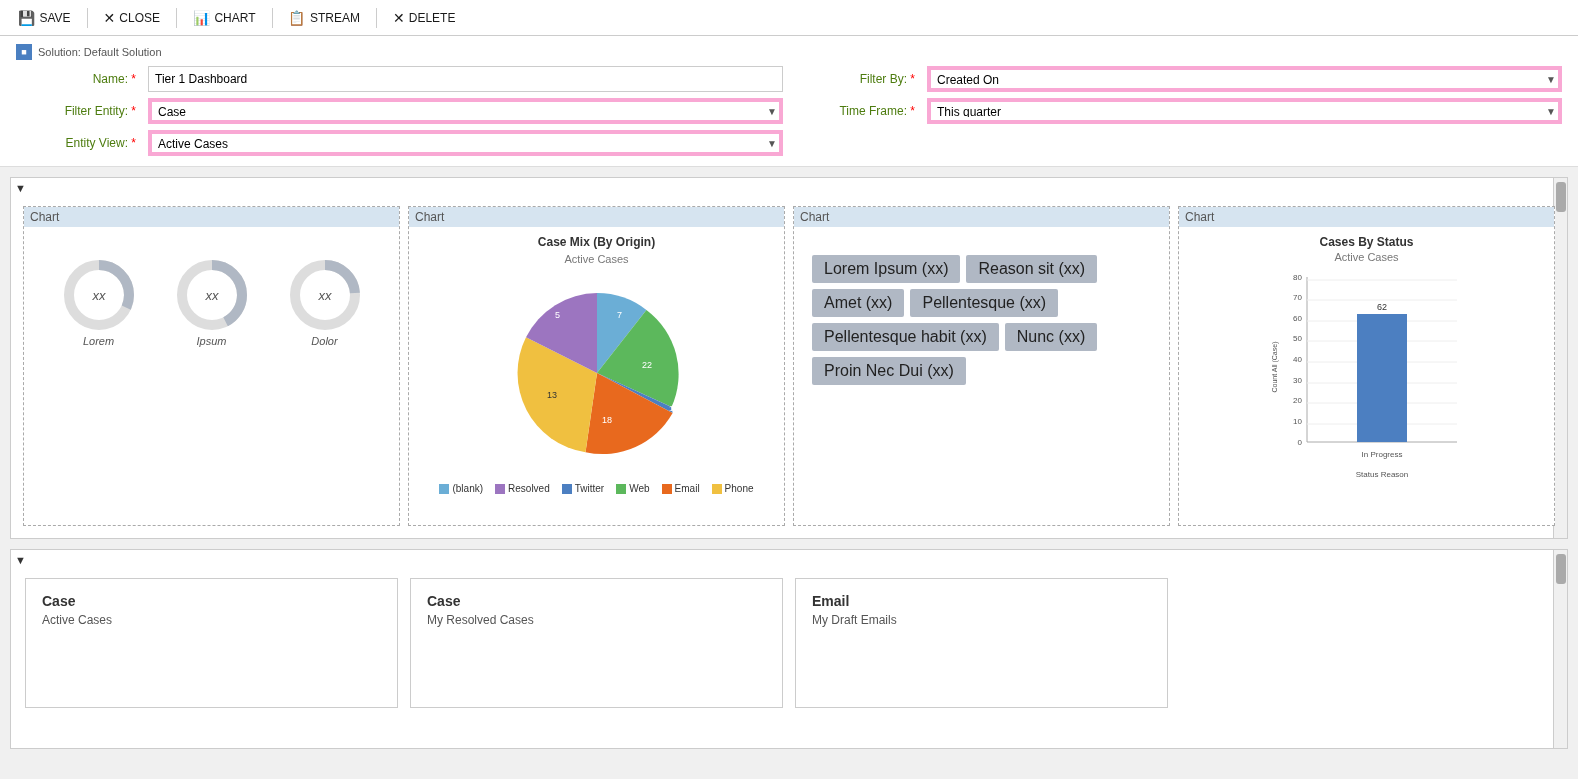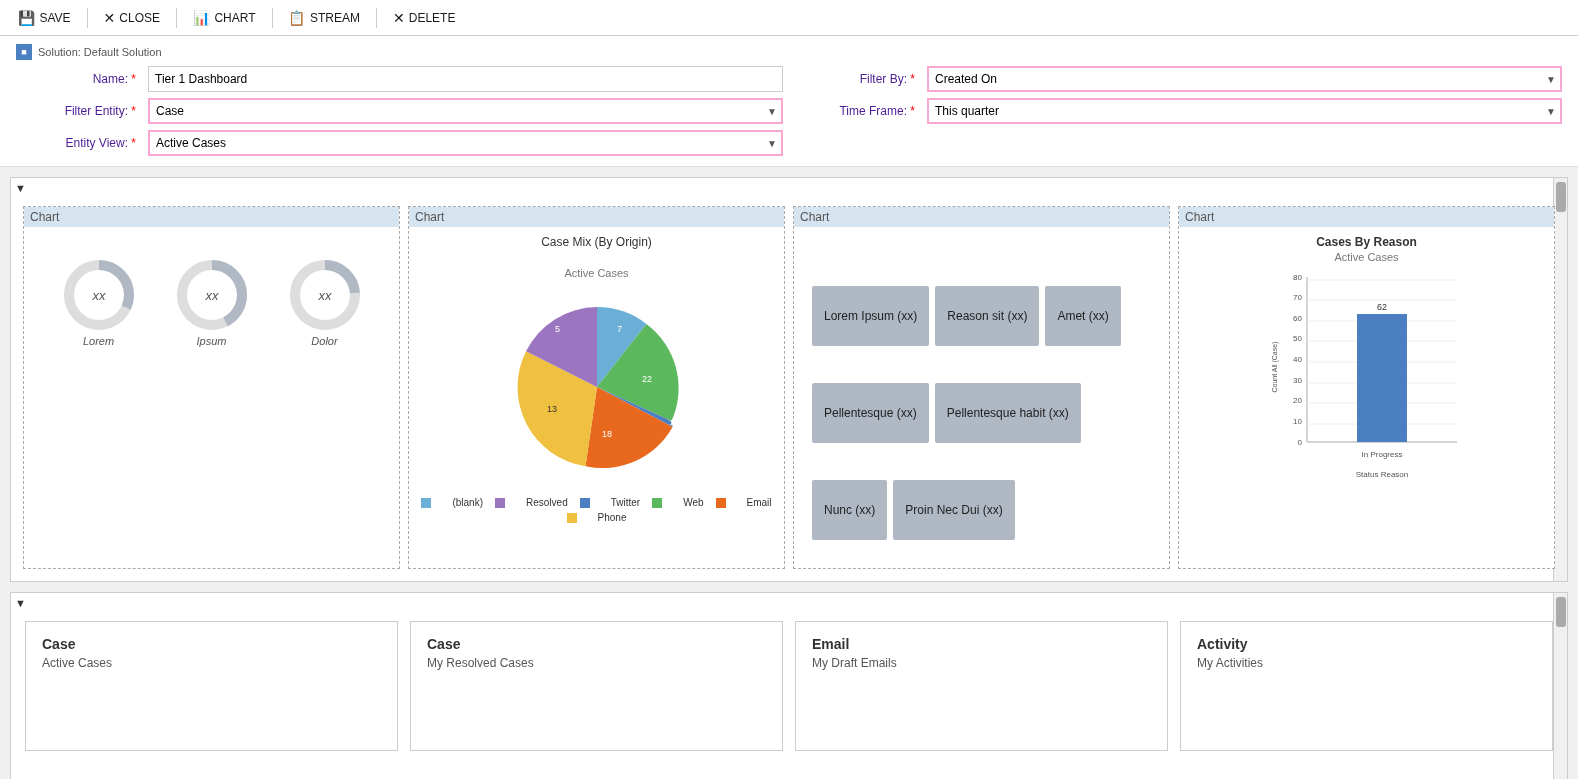--- a/index.html
+++ b/index.html
@@ -26,29 +26,29 @@
     }
     .solution-line { font-size: 11px; color: #555; display: flex; align-items: center; gap: 6px; margin-bottom: 2px; }
     .solution-icon { width: 16px; height: 16px; background: #4a7fc1; display: inline-block; font-size: 9px; color: #fff; text-align: center; line-height: 16px; }
     .dashboard-title { font-size: 16px; font-weight: 600; color: #1a1a1a; margin-bottom: 8px; }
 
     
     .form-grid {
       display: grid; grid-template-columns: 120px 1fr 120px 1fr;
       gap: 6px 12px; align-items: center; padding: 4px 0;
     }
-    .form-label { font-size: 12px; color: #4c1d95; text-align: right; }
+    .form-label { font-size: 12px; color: #4d7c0f; text-align: right; }
     .form-label.required::after { content: ' *'; color: red; }
     .form-input {
       border: 1px solid #ccc; padding: 3px 6px; font-size: 12px;
       background: #fff; height: 26px; width: 100%;
     }
     .form-select-wrap { position: relative; }
     .form-select {
-      border: 2px solid #f9a8d4; padding: 3px 24px 3px 6px; font-size: 12px;
+      border: 4px solid #f9a8d4; padding: 3px 24px 3px 6px; font-size: 12px;
       background: #fff; height: 26px; width: 100%; appearance: none;
       cursor: pointer;
     }
     .form-select-arrow {
       position: absolute; right: 6px; top: 50%; transform: translateY(-50%);
       font-size: 10px; pointer-events: none; color: #555;
     }
 
     
     .main-area { padding: 10px; background: #f0f0f0; }
@@ -71,31 +71,31 @@
       padding: 3px 6px; margin: -8px -8px 8px -8px;
     }
 
     
     .donut-area { display: flex; justify-content: space-around; align-items: center; padding: 20px 10px; }
     .donut-item { text-align: center; font-style: italic; }
     .donut-label { font-size: 11px; color: #555; }
     .donut-svg { display: block; margin: 0 auto; }
 
     
-    .pie-chart-title { font-size: 12px; font-weight: 400; text-align: center; margin-bottom: 18px; }
+    .pie-chart-title { font-size: 12px; font-weight: 700; text-align: center; margin-bottom: 4px; }
     .pie-chart-subtitle { font-size: 11px; color: #777; text-align: center; margin-bottom: 8px; }
     .pie-legend { display: flex; flex-wrap: wrap; gap: 4px 12px; justify-content: center; margin-top: 10px; font-size: 10px; }
-    .legend-item { display: flex; align-items: center; gap: 21px; }
+    .legend-item { display: flex; align-items: center; gap: 3px; }
     .legend-dot { width: 10px; height: 10px; display: inline-block; }
 
     
     .tags-area { display: flex; flex-wrap: wrap; gap: 6px; padding: 20px 10px; align-content: flex-start; }
     .tag-btn {
-      background: #b0b8c4; border: none; padding: 23px 12px; font-size: 12px;
-      color: #222; cursor: pointer; border-radius: 2px; margin-top: 31px;
+      background: #b0b8c4; border: none; padding: 5px 12px; font-size: 16px;
+      color: #222; cursor: pointer; border-radius: 2px;
     }
 
     
     .bar-chart-title { font-size: 12px; font-weight: 600; text-align: center; margin-bottom: 2px; }
     .bar-chart-subtitle { font-size: 11px; color: #777; text-align: center; margin-bottom: 4px; }
 
     
     .list-section {
       background: #fff; border: 1px solid #ccc; position: relative; min-height: 200px;
     }
@@ -302,21 +302,21 @@
             <button class="tag-btn">Amet (xx)</button>
             <button class="tag-btn">Pellentesque (xx)</button>
             <button class="tag-btn">Pellentesque habit  (xx)</button>
             <button class="tag-btn">Nunc (xx)</button>
             <button class="tag-btn">Proin Nec Dui (xx)</button>
           </div>
       </div>
 
       <div class="chart-box">
         <div class="chart-box-header">Chart</div>
-        <div class="bar-chart-title">Cases By Reason</div>
+        <div class="bar-chart-title">Cases By Status</div>
         <div class="bar-chart-subtitle">Active Cases</div>
         <svg width="200" height="220" style="display:block;margin:0 auto">
 
           <line x1="40" y1="10" x2="40" y2="175" stroke="#aaa" stroke-width="1"></line>
 
           <line x1="40" y1="175" x2="190" y2="175" stroke="#aaa" stroke-width="1"></line>
 
           <text x="35" y="178" text-anchor="end" font-size="8" fill="#555">0</text>
           <text x="35" y="157" text-anchor="end" font-size="8" fill="#555">10</text>
           <text x="35" y="136" text-anchor="end" font-size="8" fill="#555">20</text>
@@ -361,20 +361,16 @@
                      <div class="list-card-sub">Active Cases</div>
         </div>
         <div class="list-card">
           <div class="list-card-title">Case</div>
                      <div class="list-card-sub">My Resolved Cases</div>
         </div>
         <div class="list-card">
           <div class="list-card-title">Email</div>
                      <div class="list-card-sub">My Draft Emails</div>
         </div>
-        <div class="list-card">
-          <div class="list-card-title">Activity</div>
-                     <div class="list-card-sub">My Activities</div>
-        </div>
       </div>
   </div>
 
 </div>
 
 </body></html>

